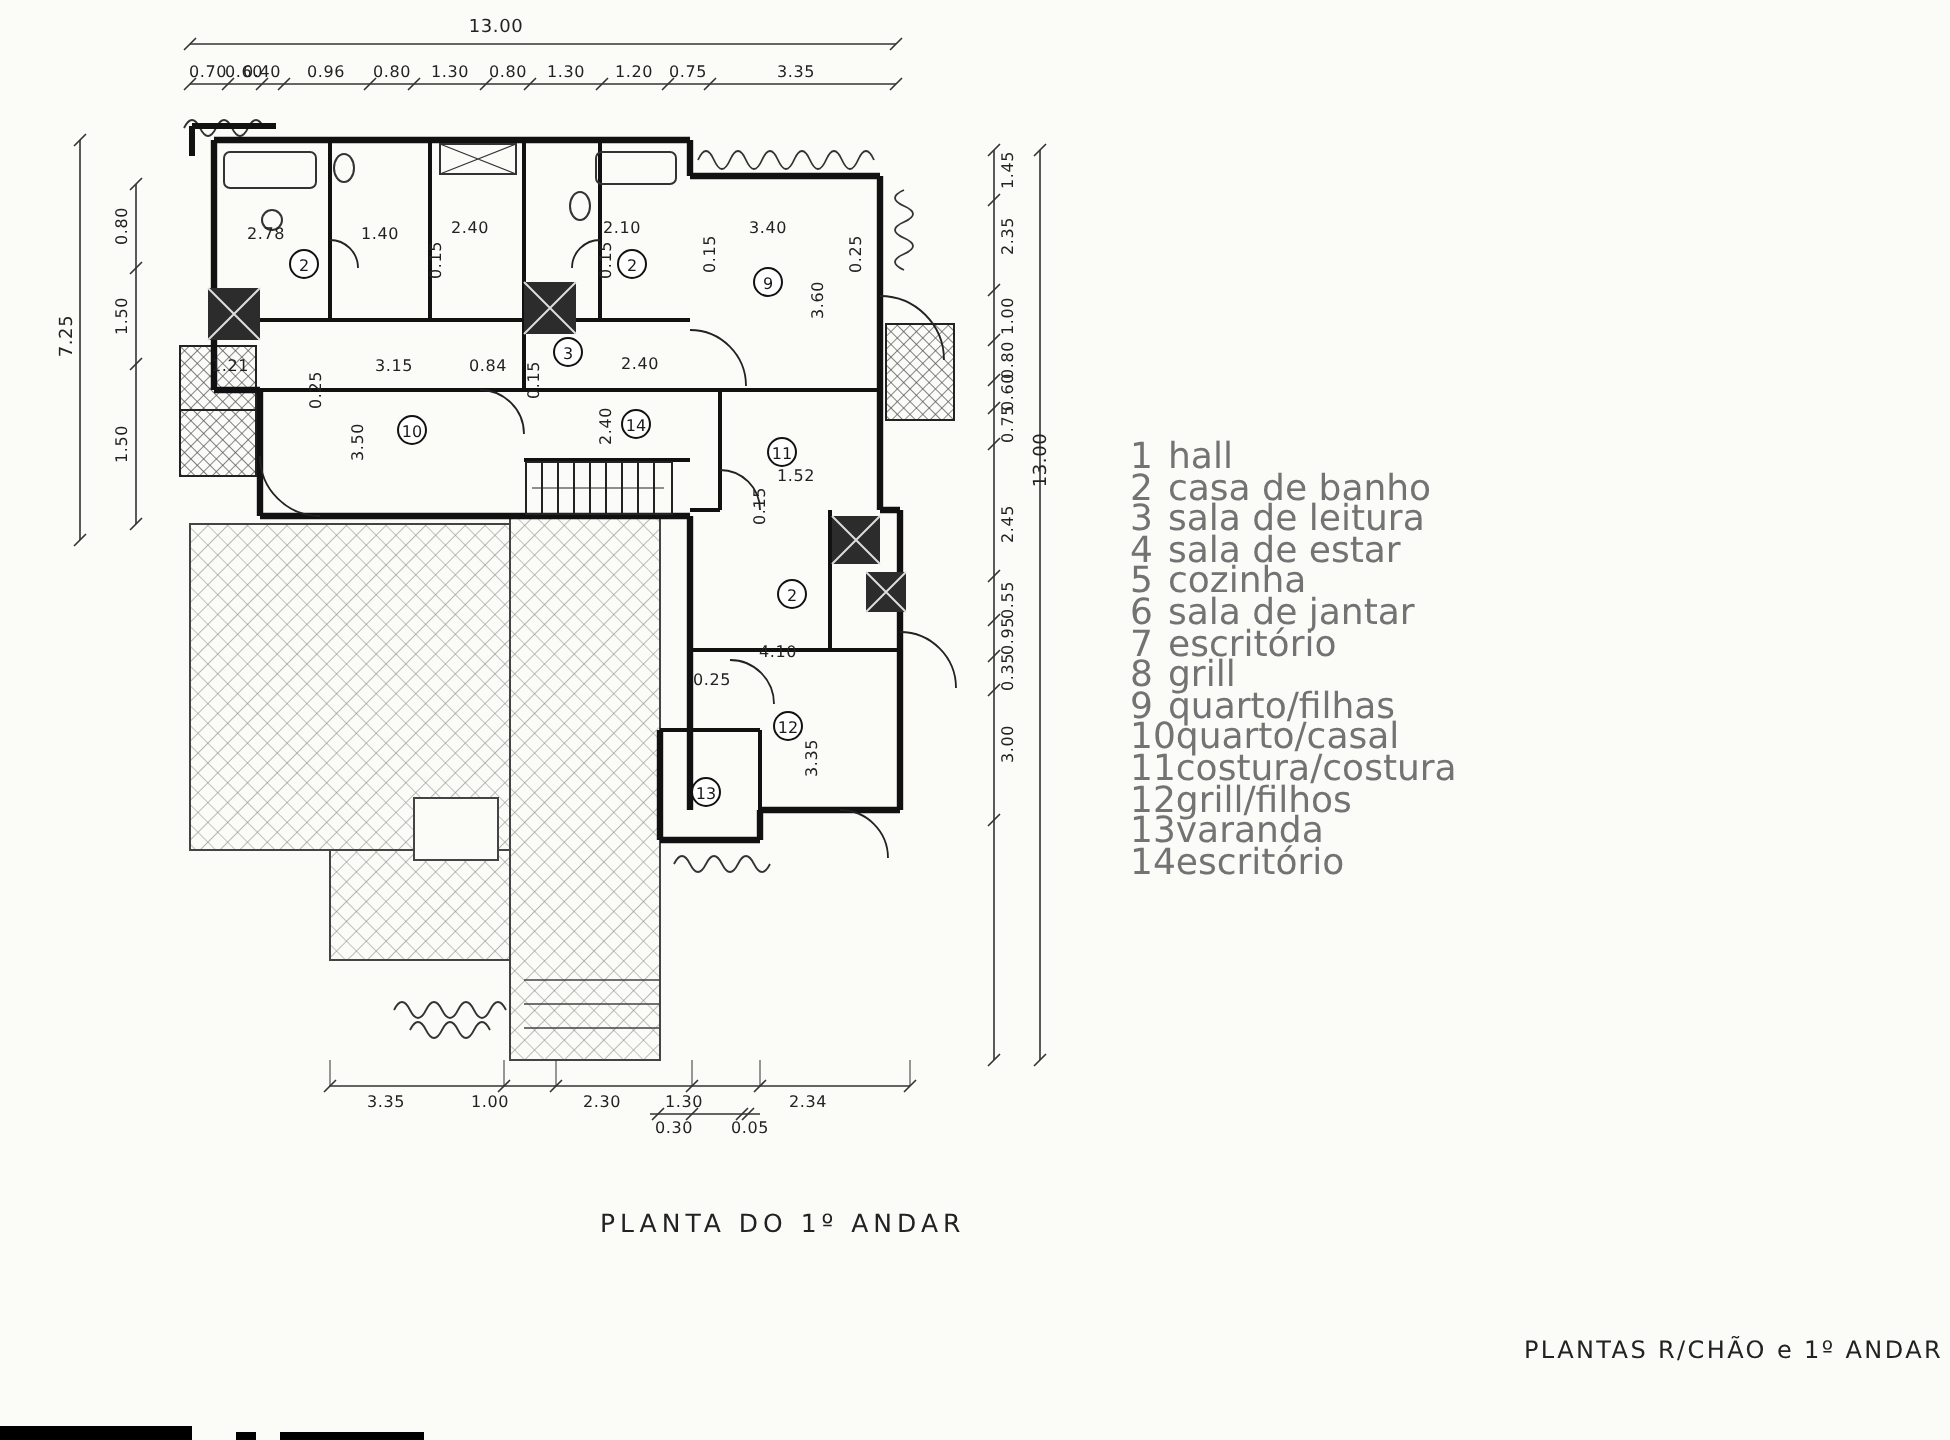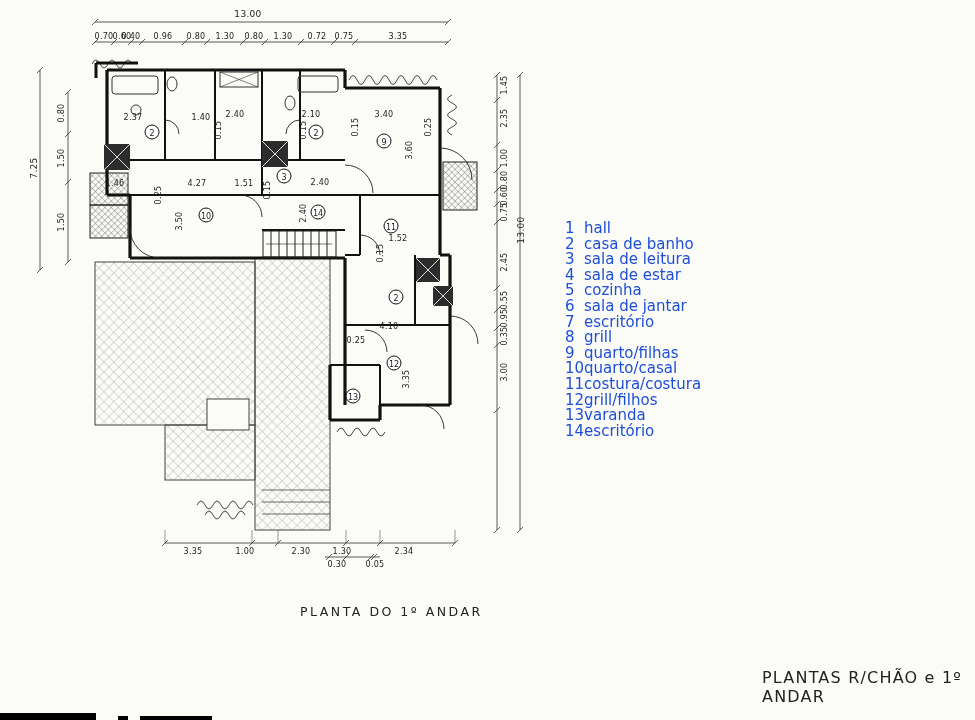--- a/index.html
+++ b/index.html
@@ -13,28 +13,28 @@
     position:absolute;font-size:8px;letter-spacing:.3px;color:#222;
     white-space:nowrap;transform:translate(-50%,-50%);
   }
   .dim.v{transform:translate(-50%,-50%) rotate(-90deg);}
   .dim.big{font-size:9px;}
   .room{
     position:absolute;width:15px;height:15px;border:1.3px solid #111;border-radius:50%;
     background:rgba(255,255,255,.88);font-size:8px;line-height:15px;text-align:center;
     transform:translate(-50%,-50%);box-sizing:border-box;
   }
-  .legend{position:absolute;left:565px;top:221px;font-size:15px;line-height:15.6px;color:#1d4ed8;}
+  .legend{position:absolute;left:565px;top:221px;font-size:18px;line-height:15.6px;color:#737373;}
   .lrow{white-space:nowrap;}
   .lnum{display:inline-block;min-width:19px;}
   .plan-caption{
     position:absolute;left:300px;top:604px;font-size:12.5px;letter-spacing:2.5px;color:#222;
   }
   .sheet-caption{
-    position:absolute;left:762px;top:668px;font-size:16px;letter-spacing:1.2px;color:#222;
+    position:absolute;left:762px;top:668px;font-size:12px;letter-spacing:1.2px;color:#222;
   }
   .black-bar{position:absolute;left:0;top:713px;width:96px;height:7px;background:#000;}
   .black-dash1{position:absolute;left:118px;top:716px;width:10px;height:4px;background:#000;}
   .black-dash2{position:absolute;left:140px;top:716px;width:72px;height:4px;background:#000;}
 </style>
 </head>
 <body>
 
 <svg id="plan-svg" width="975" height="720" viewBox="0 0 975 720">
   <defs>
@@ -142,21 +142,21 @@
 <span class="dim big" style="left:248px;top:14px">13.00</span>
 
 <span class="dim" style="left:104px;top:36px">0.70</span>
 <span class="dim" style="left:122px;top:36px">0.60</span>
 <span class="dim" style="left:131px;top:36px">0.40</span>
 <span class="dim" style="left:163px;top:36px">0.96</span>
 <span class="dim" style="left:196px;top:36px">0.80</span>
 <span class="dim" style="left:225px;top:36px">1.30</span>
 <span class="dim" style="left:254px;top:36px">0.80</span>
 <span class="dim" style="left:283px;top:36px">1.30</span>
-<span class="dim" style="left:317px;top:36px">0.72</span>
+<span class="dim" style="left:317px;top:36px">1.20</span>
 <span class="dim" style="left:344px;top:36px">0.75</span>
 <span class="dim" style="left:398px;top:36px">3.35</span>
 
 <span class="dim v big" style="left:34px;top:168px">7.25</span>
 <span class="dim v" style="left:61px;top:113px">0.80</span>
 <span class="dim v" style="left:61px;top:158px">1.50</span>
 <span class="dim v" style="left:61px;top:222px">1.50</span>
 
 <span class="dim v" style="left:504px;top:85px">1.45</span>
 <span class="dim v" style="left:504px;top:118px">2.35</span>
@@ -172,34 +172,34 @@
 <span class="dim v big" style="left:521px;top:230px">13.00</span>
 
 <span class="dim" style="left:193px;top:551px">3.35</span>
 <span class="dim" style="left:245px;top:551px">1.00</span>
 <span class="dim" style="left:301px;top:551px">2.30</span>
 <span class="dim" style="left:342px;top:551px">1.30</span>
 <span class="dim" style="left:404px;top:551px">2.34</span>
 <span class="dim" style="left:337px;top:564px">0.30</span>
 <span class="dim" style="left:375px;top:564px">0.05</span>
 
-<span class="dim" style="left:133px;top:117px">2.37</span>
-<span class="dim" style="left:201px;top:117px">1.40</span>
+<span class="dim" style="left:133px;top:117px">2.78</span>
+<span class="dim" style="left:190px;top:117px">1.40</span>
 <span class="dim" style="left:235px;top:114px">2.40</span>
 <span class="dim" style="left:311px;top:114px">2.10</span>
 <span class="dim" style="left:384px;top:114px">3.40</span>
 <span class="dim v" style="left:218px;top:130px">0.15</span>
 <span class="dim v" style="left:303px;top:130px">0.15</span>
 <span class="dim v" style="left:355px;top:127px">0.15</span>
 <span class="dim v" style="left:428px;top:127px">0.25</span>
 <span class="dim v" style="left:409px;top:150px">3.60</span>
-<span class="dim" style="left:115px;top:183px">1.46</span>
+<span class="dim" style="left:115px;top:183px">1.21</span>
 <span class="dim v" style="left:158px;top:195px">0.25</span>
-<span class="dim" style="left:197px;top:183px">4.27</span>
-<span class="dim" style="left:244px;top:183px">1.51</span>
+<span class="dim" style="left:197px;top:183px">3.15</span>
+<span class="dim" style="left:244px;top:183px">0.84</span>
 <span class="dim v" style="left:267px;top:190px">0.15</span>
 <span class="dim" style="left:320px;top:182px">2.40</span>
 <span class="dim v" style="left:179px;top:221px">3.50</span>
 <span class="dim v" style="left:303px;top:213px">2.40</span>
 <span class="dim" style="left:398px;top:238px">1.52</span>
 <span class="dim v" style="left:380px;top:253px">0.15</span>
 <span class="dim" style="left:389px;top:326px">4.10</span>
 <span class="dim" style="left:356px;top:340px">0.25</span>
 <span class="dim v" style="left:406px;top:379px">3.35</span>
 

